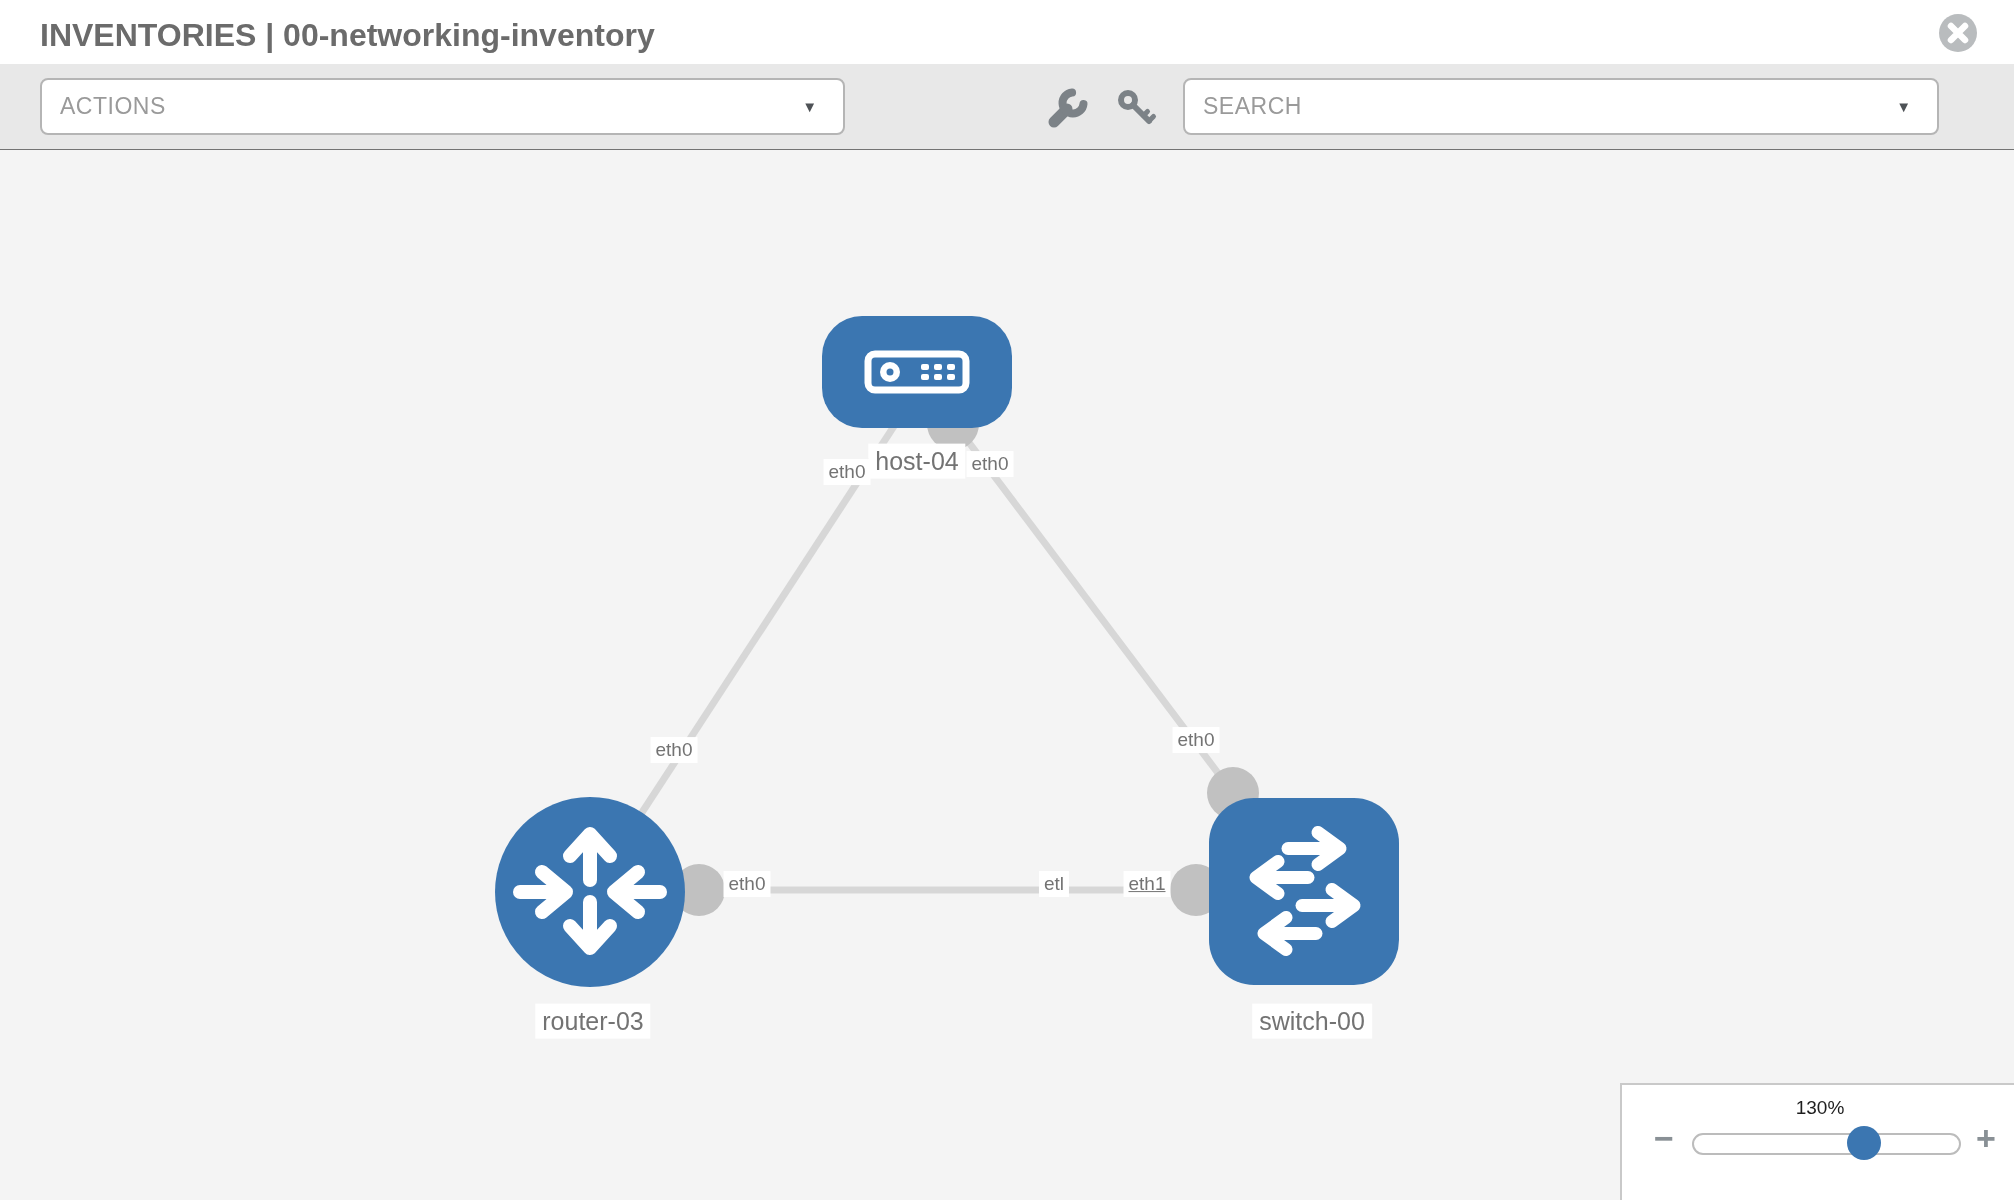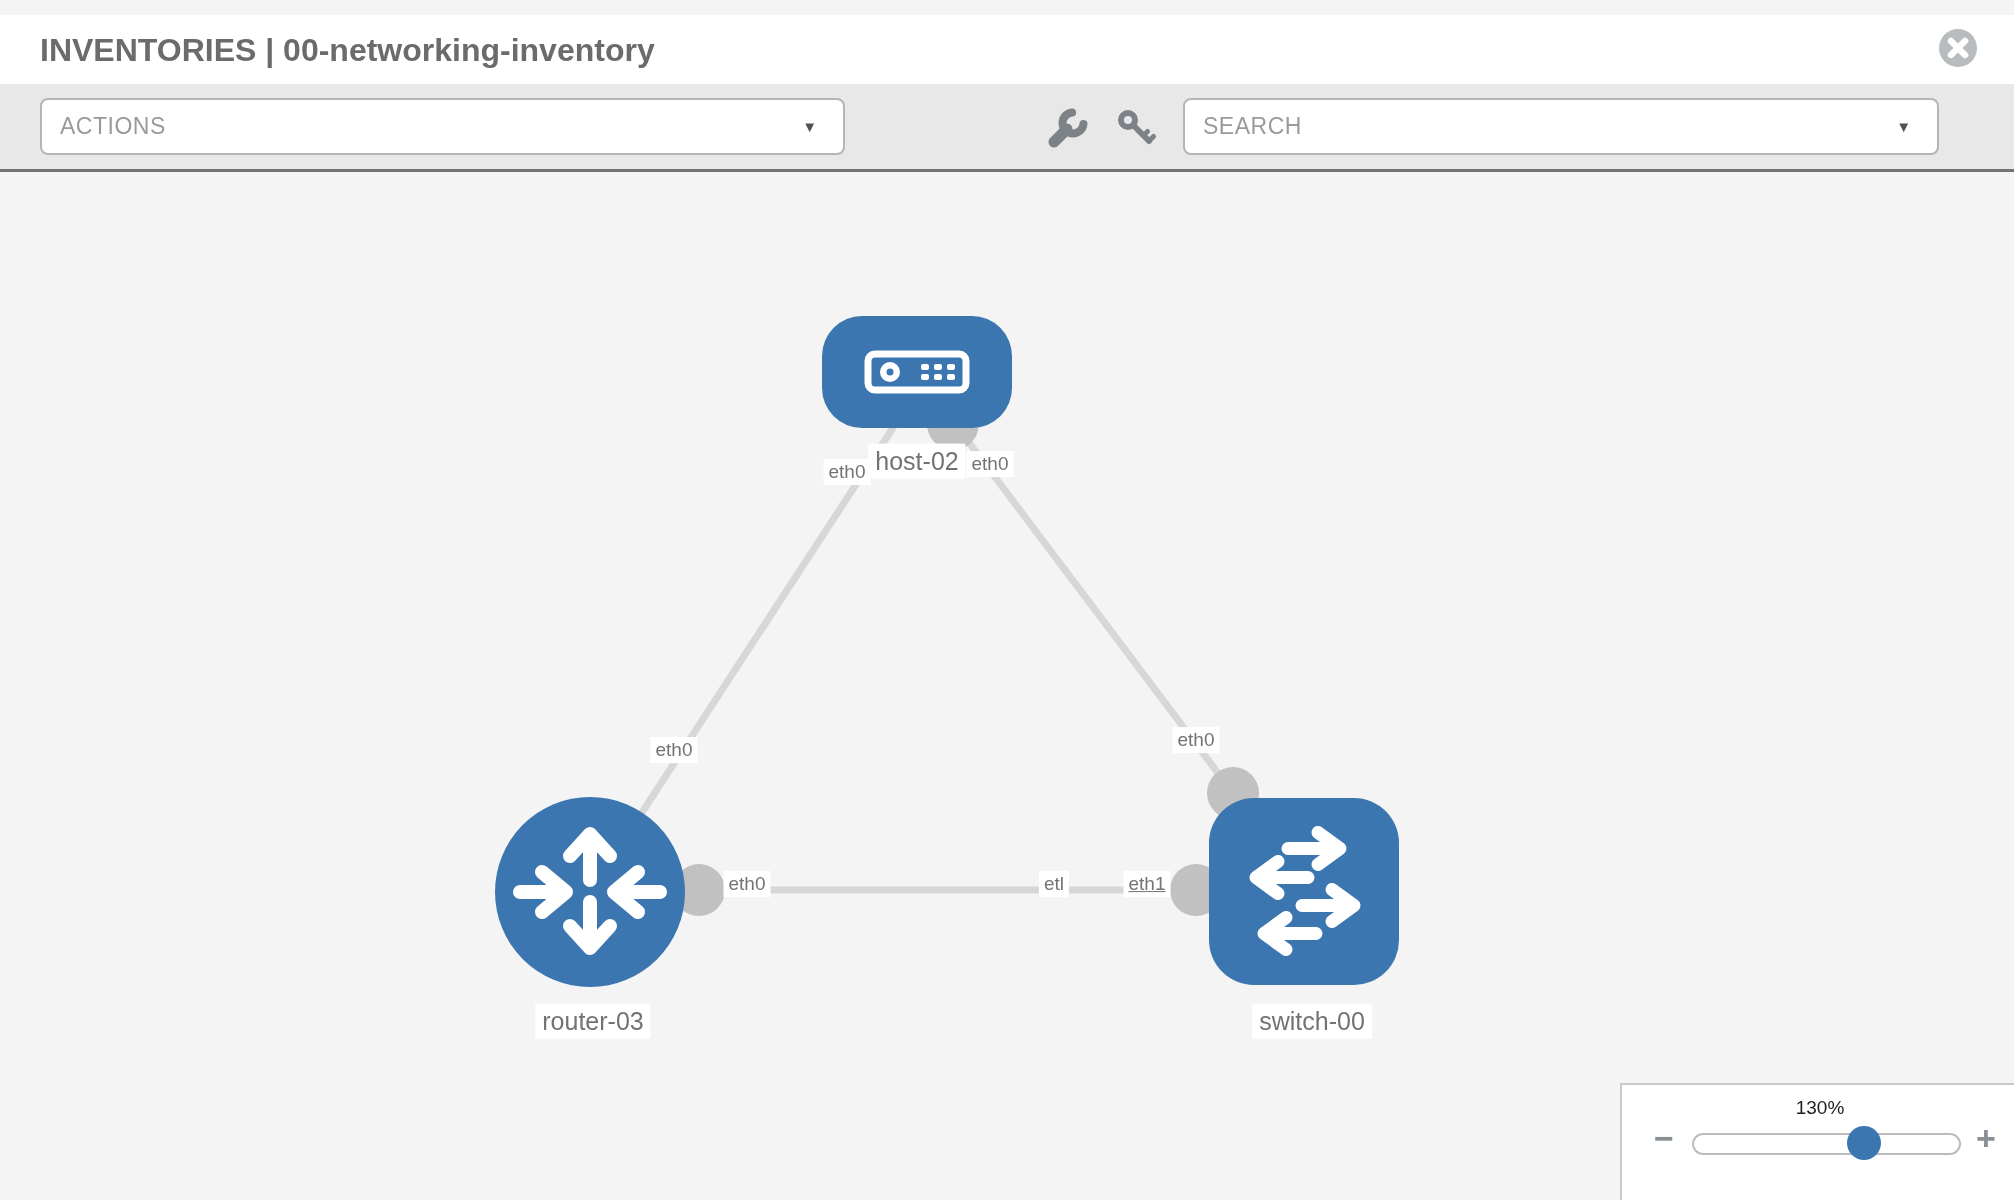--- a/index.html
+++ b/index.html
@@ -9,28 +9,28 @@
   
   #topo{position:absolute;left:0;top:0;z-index:1;}
   #labels{position:absolute;left:0;top:0;width:2014px;height:1200px;z-index:2;pointer-events:none;}
   .chip{position:absolute;transform:translate(-50%,-50%);background:#ffffff;
         color:#737373;white-space:nowrap;line-height:1.15;}
   .chip.iface{font-size:19px;padding:2px 5px;}
   .chip.name{font-size:25px;padding:3px 7px;}
 
   
   #header{position:absolute;left:0;top:0;width:2014px;height:70px;background:#ffffff;
-          border-bottom:2px solid #d9d9d9;z-index:5;margin-top:15px;}
+          border-bottom:2px solid #d9d9d9;z-index:5;}
   #title{position:absolute;left:40px;top:0;height:70px;line-height:70px;
          font-size:32px;font-weight:bold;color:#6b6b6b;}
   #close-btn{position:absolute;right:36px;top:13px;width:40px;height:40px;cursor:pointer;}
 
   
-  #toolbar{position:absolute;left:0;top:84px;width:2014px;height:85px;background:#e8e8e8;
-           border-bottom:3px solid #737373;z-index:5;}
+  #toolbar{position:absolute;left:0;top:64px;width:2014px;height:85px;background:#e8e8e8;
+           border-bottom:1px solid #737373;z-index:5;}
   .select{position:absolute;top:14px;height:57px;background:#ffffff;
           border:2px solid #b5b5b5;border-radius:8px;box-sizing:border-box;cursor:pointer;}
   .select .sel-label{position:absolute;left:18px;top:0;height:53px;line-height:53px;
           font-size:23px;color:#9a9a9a;letter-spacing:0.5px;}
   .select .caret{position:absolute;right:26px;top:0;height:53px;line-height:53px;
           font-size:15px;color:#4e5256;}
   #actions-select{left:40px;width:805px;}
   #search-select{left:1183px;width:756px;}
   .tool-btn{position:absolute;top:22px;width:44px;height:44px;cursor:pointer;}
   #wrench-btn{left:1046px;}
@@ -92,21 +92,21 @@
         <path d="M14 -59 L36 -43 L14 -27" fill="none" stroke="#fff" stroke-width="13" stroke-linecap="round" stroke-linejoin="round"></path>
         <path d="M4 -14 H-36" fill="none" stroke="#fff" stroke-width="13" stroke-linecap="round" stroke-linejoin="round"></path>
         <path d="M-26 -30 L-48 -14 L-26 2" fill="none" stroke="#fff" stroke-width="13" stroke-linecap="round" stroke-linejoin="round"></path>
         <path d="M-2 14 H38" fill="none" stroke="#fff" stroke-width="13" stroke-linecap="round" stroke-linejoin="round"></path>
         <path d="M28 -2 L50 14 L28 30" fill="none" stroke="#fff" stroke-width="13" stroke-linecap="round" stroke-linejoin="round"></path>
         <path d="M12 42 H-28" fill="none" stroke="#fff" stroke-width="13" stroke-linecap="round" stroke-linejoin="round"></path>
         <path d="M-18 26 L-40 42 L-18 58" fill="none" stroke="#fff" stroke-width="13" stroke-linecap="round" stroke-linejoin="round"></path>
       </g>
     </svg>
   <div id="labels">
-      <div class="chip name" style="left: 917px; top: 461px;">host-02</div>
+      <div class="chip name" style="left: 917px; top: 461px;">host-04</div>
       <div class="chip name" style="left: 593px; top: 1021px;">router-03</div>
       <div class="chip name" style="left: 1312px; top: 1021px;">switch-00</div>
       <div class="chip iface" style="left: 847px; top: 472px;">eth0</div>
       <div class="chip iface" style="left: 990px; top: 464px;">eth0</div>
       <div class="chip iface" style="left: 674px; top: 750px;">eth0</div>
       <div class="chip iface" style="left: 1196px; top: 740px;">eth0</div>
       <div class="chip iface" style="left: 747px; top: 884px;">eth0</div>
       <div class="chip iface" style="left: 1054px; top: 884px;">etl</div>
       <div class="chip iface" style="left: 1147px; top: 884px; text-decoration: underline;">eth1</div>
     </div>

